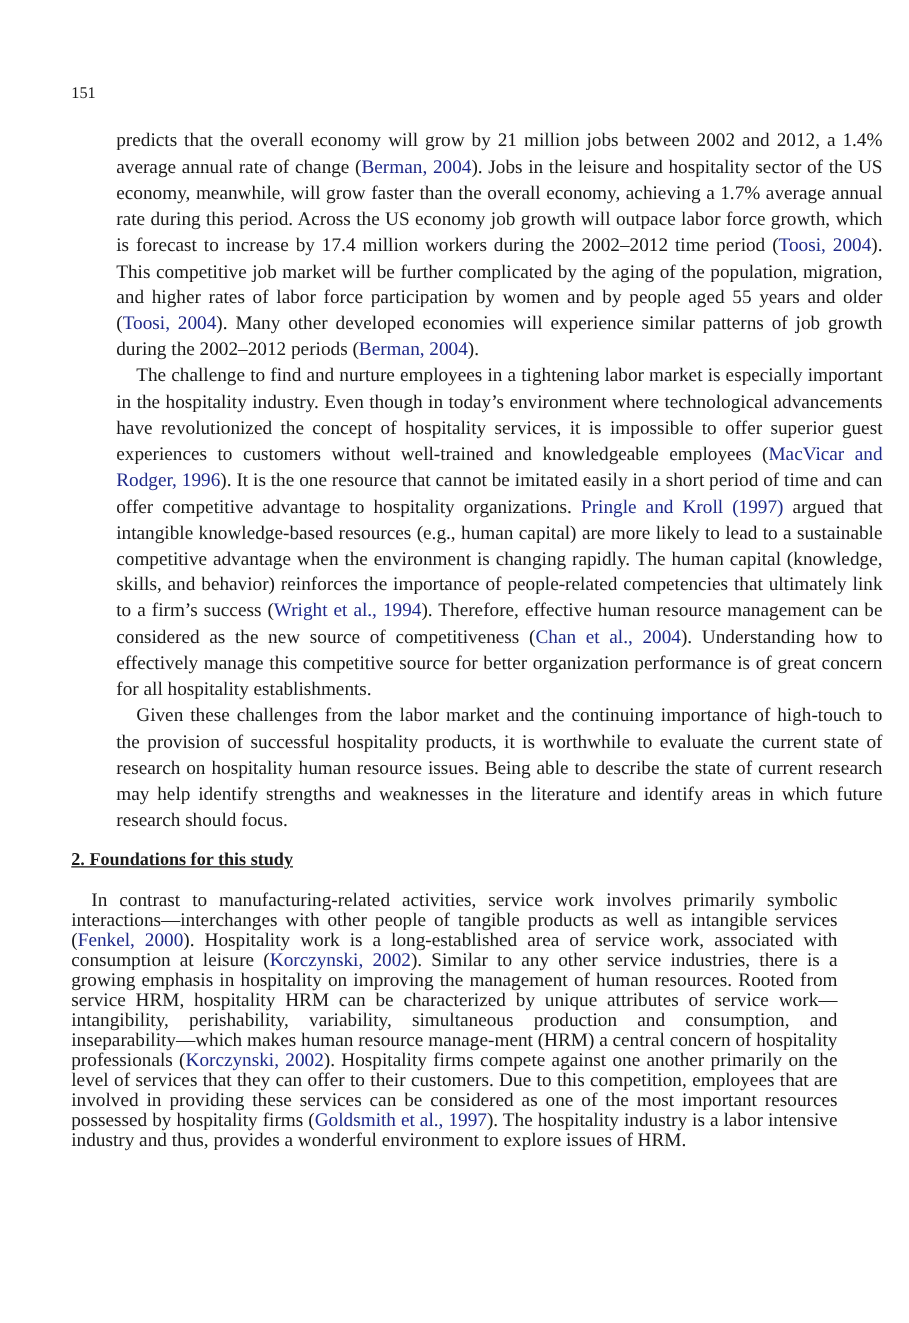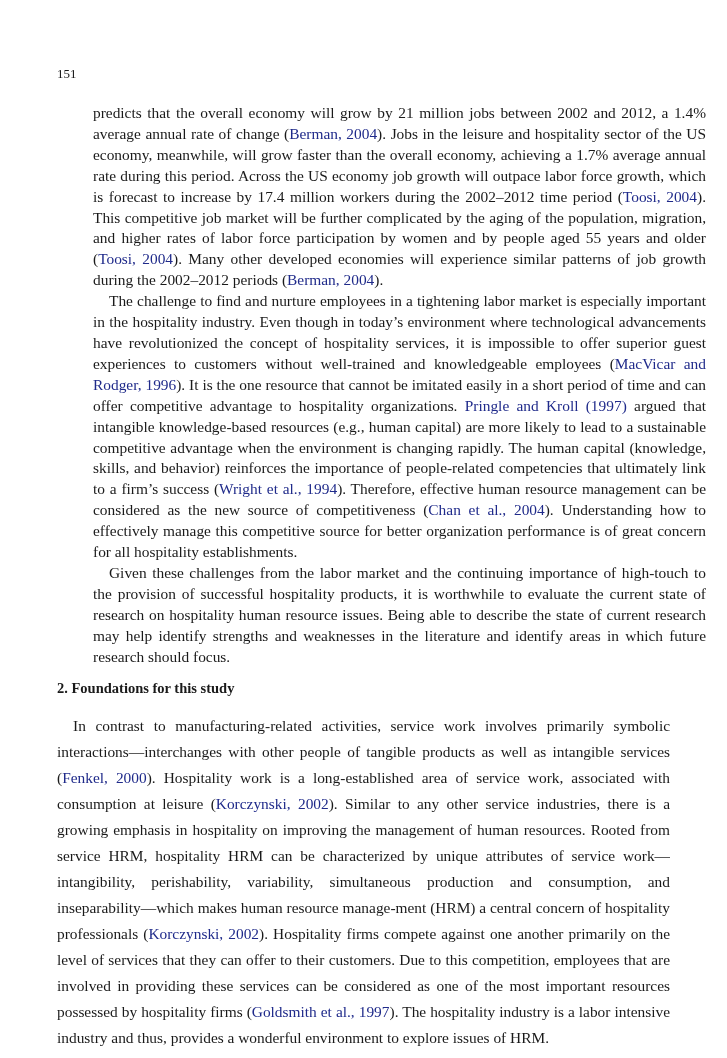--- a/index.html
+++ b/index.html
@@ -5,22 +5,22 @@
   html, body { margin:0; padding:0; background:#ffffff; }
   body { width:727px; height:1058px; position:relative; overflow:hidden;
          font-family:"Liberation Serif","DejaVu Serif",serif; color:#1a1a1a; }
   .header { position:absolute; top:66px; left:57px; width:613px; height:18px; font-size:13px; }
   .header .pnum { position:absolute; left:0; top:0; }
   .header .running { position:absolute; left:0; right:0; top:0; text-align:center; font-style:italic; }
   .body { position:absolute; top:103px; left:57px; width:613px; font-size:15.4px; line-height:20.9px;margin-left:36px; }
   .body p { margin:0; text-align:justify; text-indent:16px; hyphens:manual; }
   .body p.first { text-indent:0; }
   .cite { color:#1f2a8a; }
-  .sec-head { position:absolute; top:680px; left:57px; font-weight:bold; font-size:14.5px; }
-  .body2 { position:absolute; top:713px; left:57px; width:613px; font-size:15.4px; line-height:26px; }
+  .sec-head { position:absolute; top:680px; left:57px; font-weight:bold; font-size:14.5px;text-decoration:underline; }
+  .body2 { position:absolute; top:713px; left:57px; width:613px; font-size:15.4px; line-height:16px; }
   .body2 p { margin:0; text-align:justify; text-indent:16px; }
 </style>
 </head>
 <body>
 
 <div class="header">
   <span class="pnum">151</span>
 </div>
 
 <div class="body">

